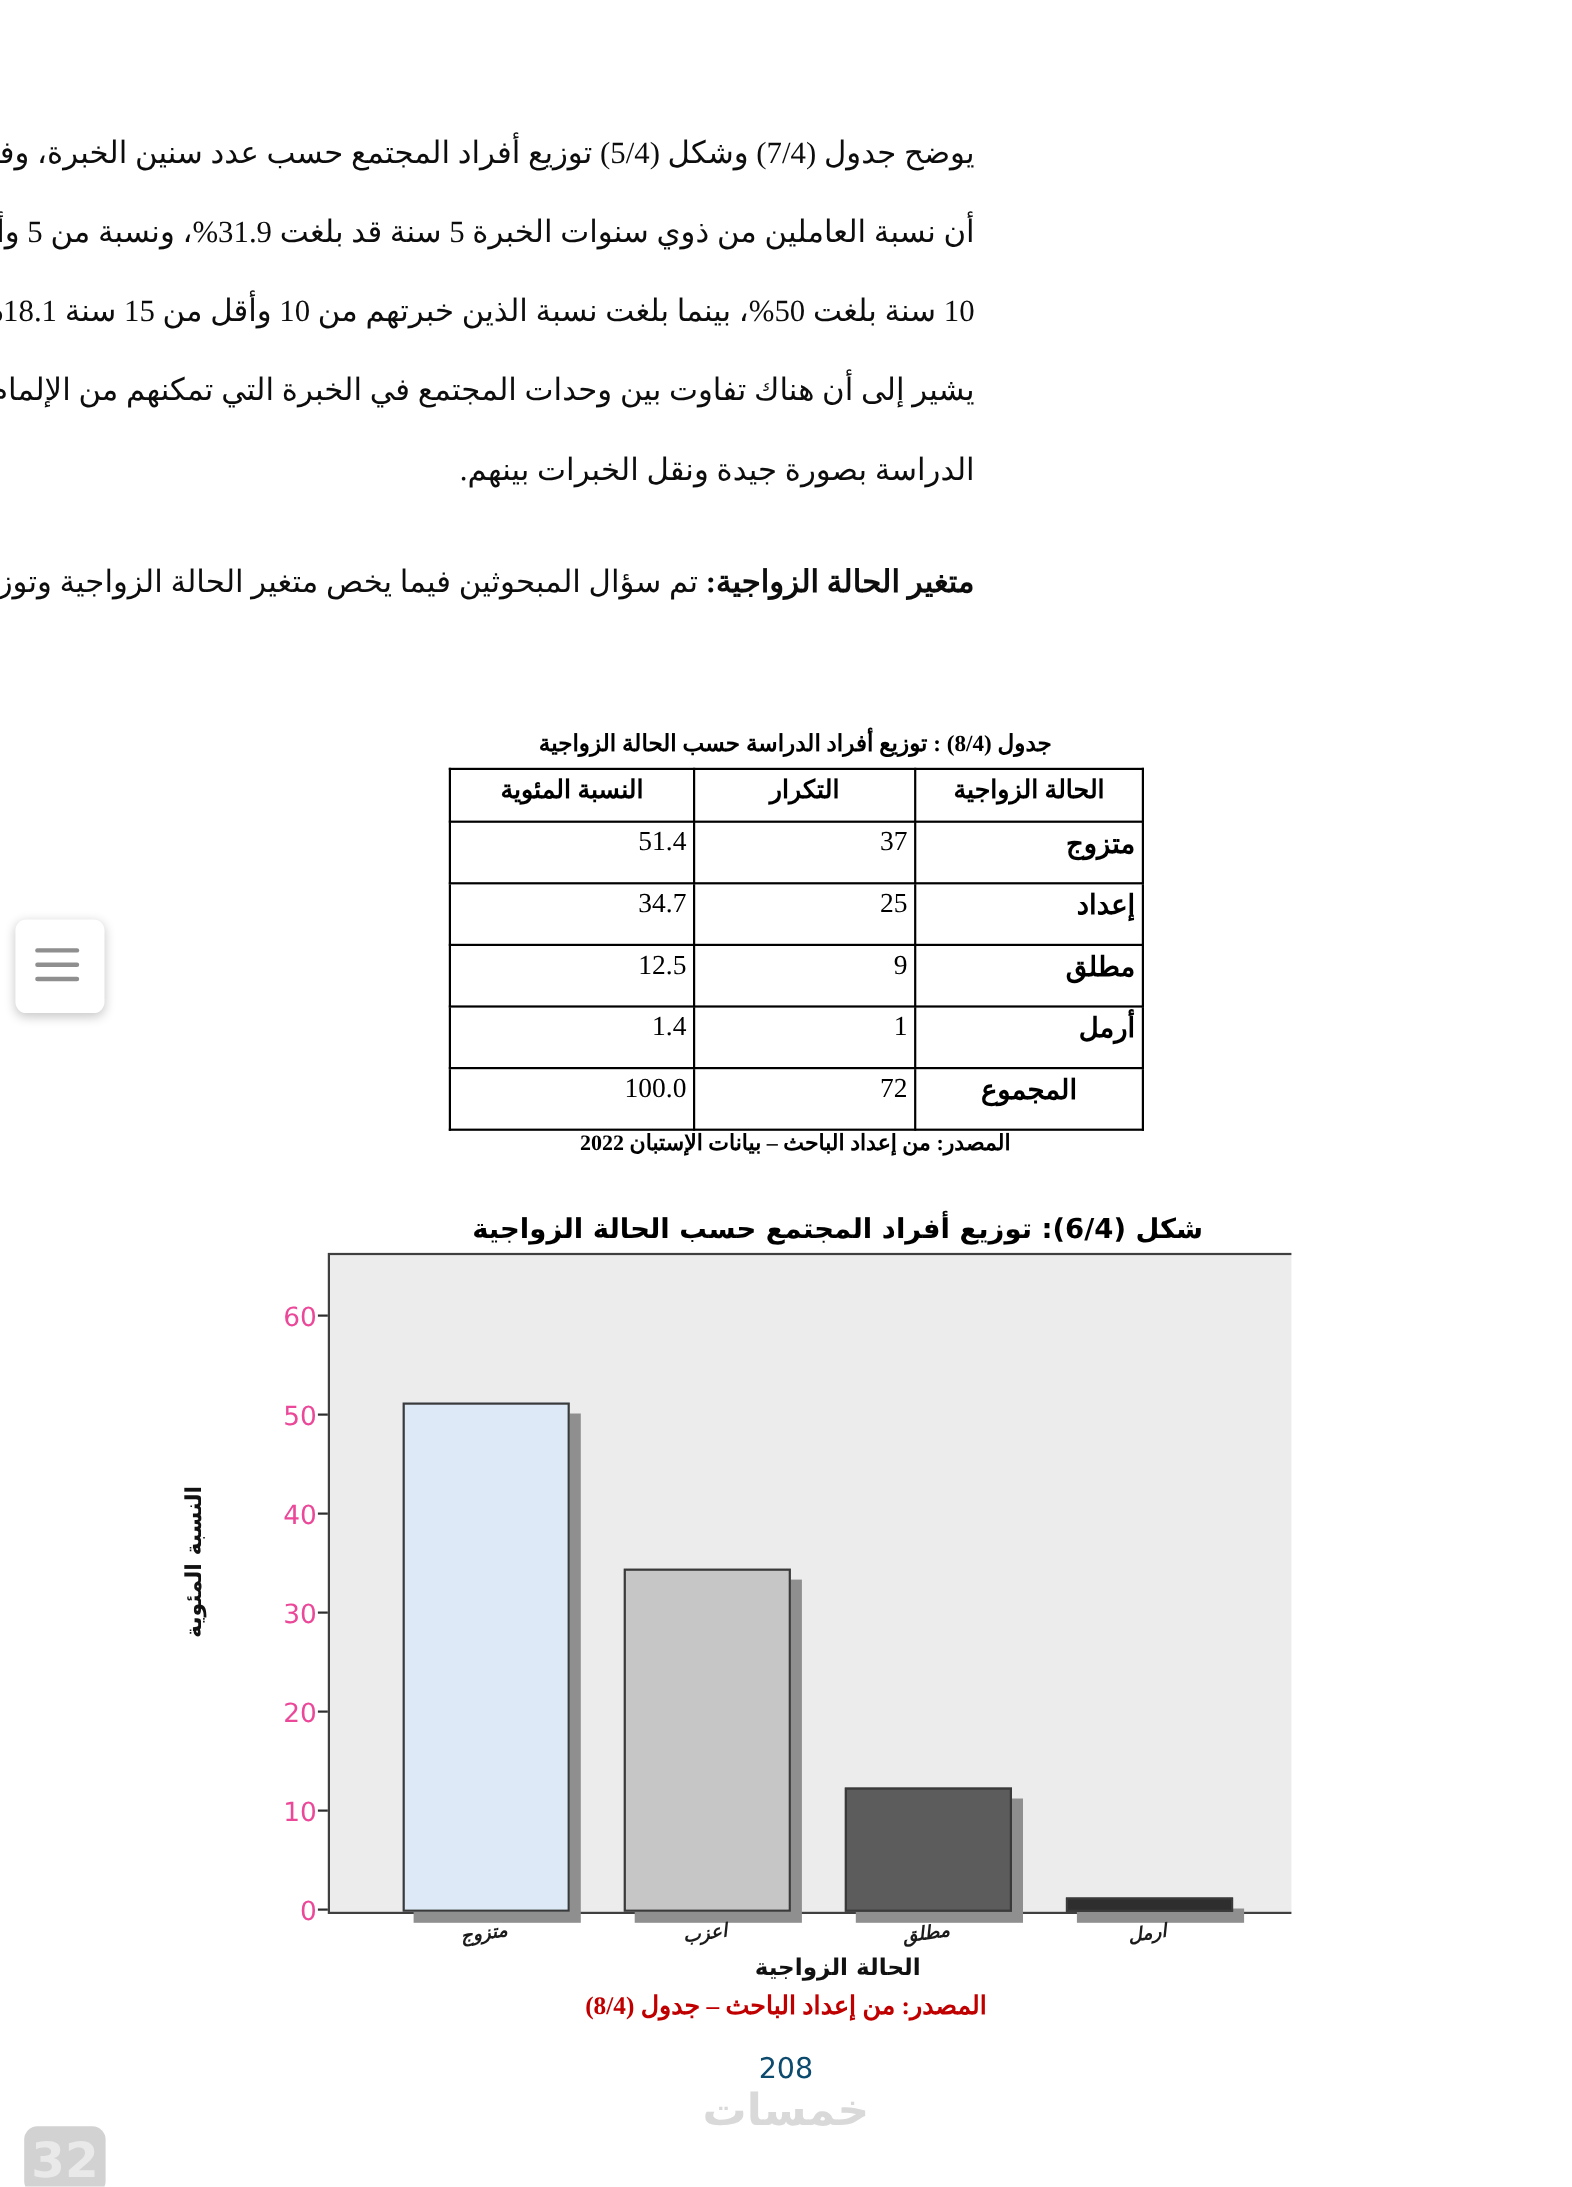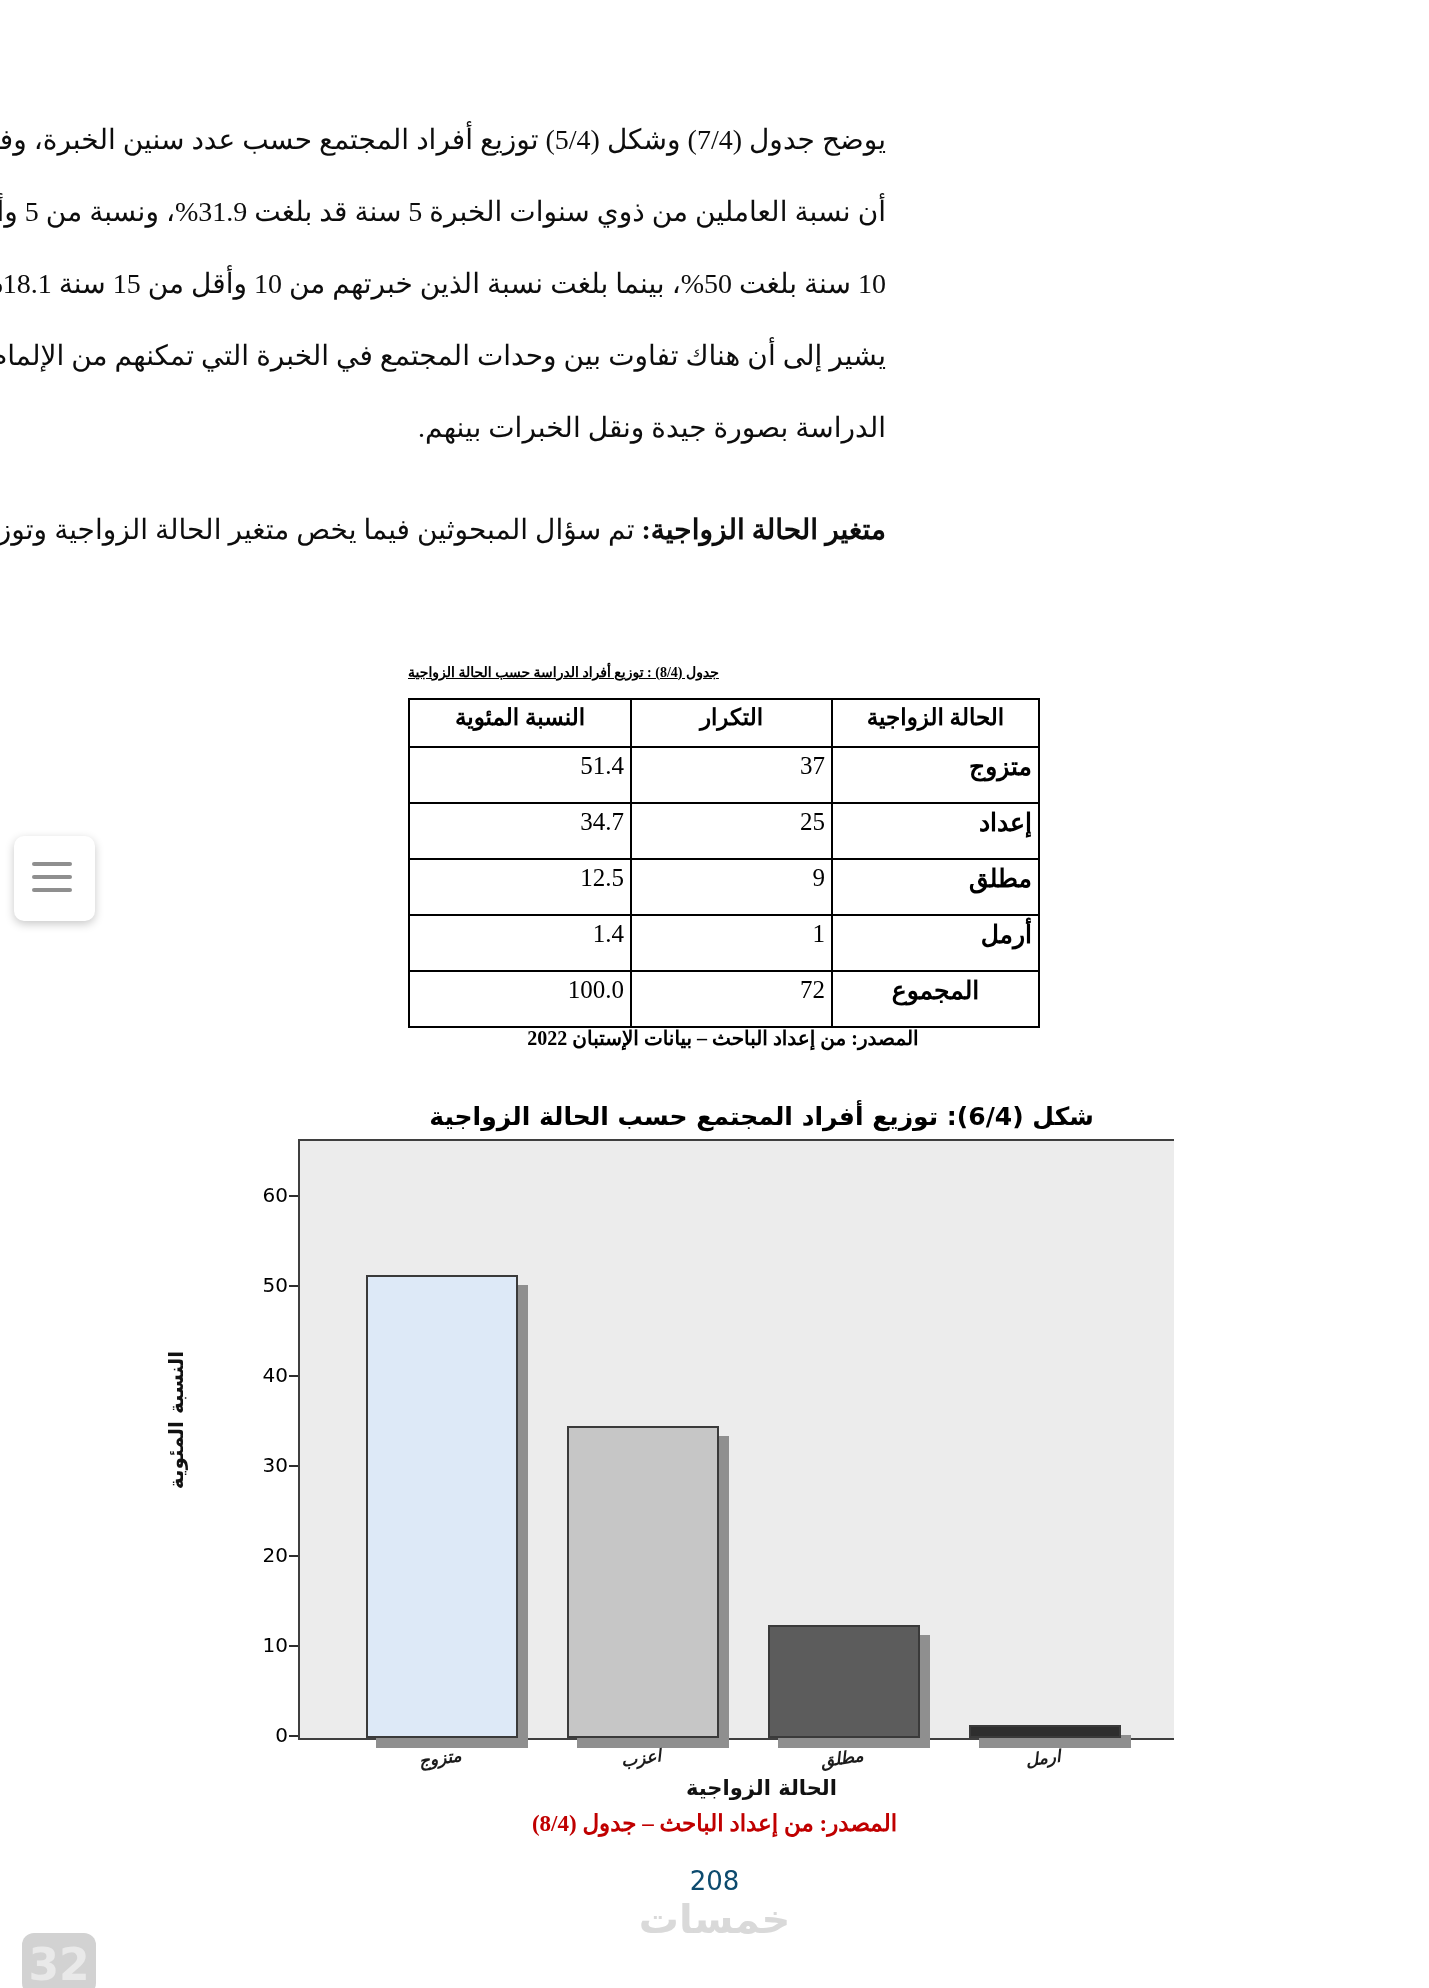--- a/index.html
+++ b/index.html
@@ -19,22 +19,22 @@
     text-align:right;
     font-size:28px;
     line-height:44px;
     color:#0d0d0d;
     white-space:nowrap;
   }
   .bold{font-weight:bold;}
   
   .tbl-title{
     position:absolute;left:408px;top:664px;width:630px;
-    direction:rtl;text-align:left;
-    font-weight:bold;font-size:14px;text-decoration:underline;
+    direction:rtl;text-align:center;
+    font-weight:bold;font-size:21px;
   }
   table.freq{
     position:absolute;left:408px;top:698px;width:630px;
     border-collapse:collapse;direction:rtl;
     table-layout:fixed;
   }
   table.freq td,table.freq th{
     border:2px solid #000;
     vertical-align:top;
     font-size:25px;
@@ -59,21 +59,21 @@
   }
   #plot{
     position:absolute;left:298px;top:1139px;width:927px;height:597px;
     background:#ececec;
     border:2px solid #3f3f3f;
     box-sizing:content-box;
   }
   .ytick-label{
     position:absolute;width:60px;text-align:right;
     font-family:"DejaVu Sans",sans-serif;
-    font-size:20px;color:#000000;
+    font-size:24px;color:#ec4899;
   }
   .ytick-mark{
     position:absolute;width:9px;height:2px;background:#2e2e2e;
   }
   .y-axis-title{
     position:absolute;left:96px;top:1408px;width:160px;
     transform:rotate(-90deg);
     direction:rtl;text-align:center;
     font-family:"DejaVu Sans",sans-serif;
     font-weight:bold;font-size:20px;color:#111;

